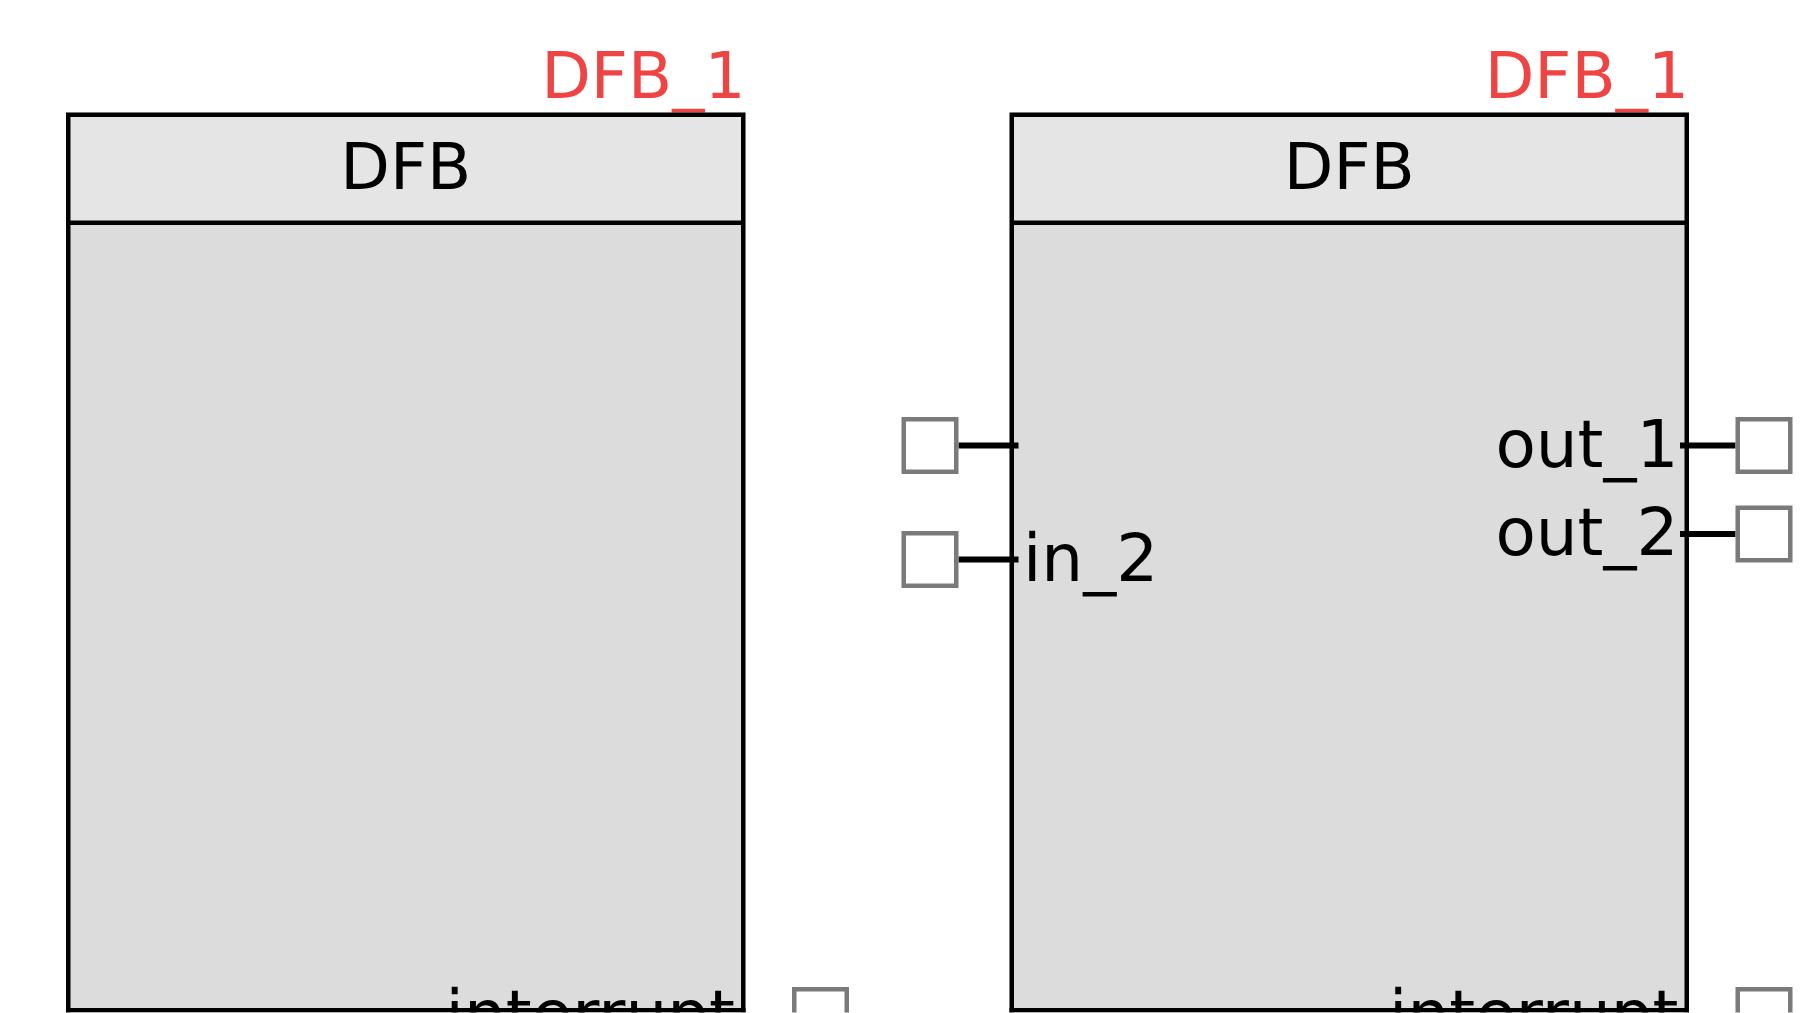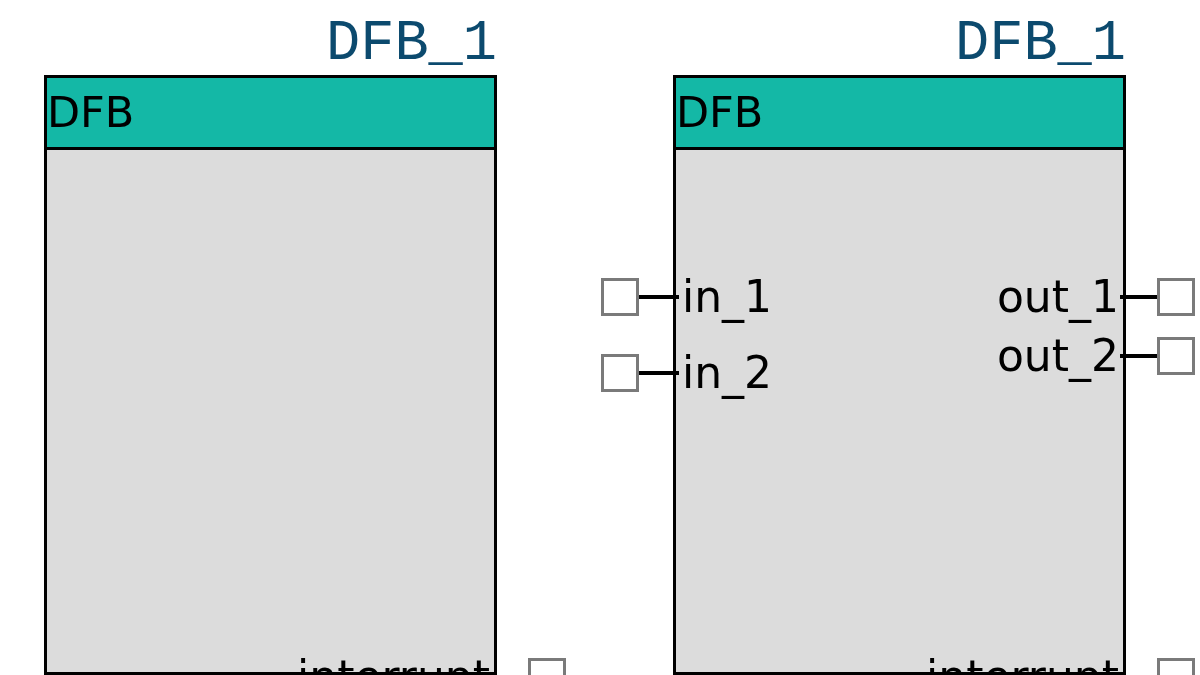--- a/index.html
+++ b/index.html
@@ -26,39 +26,38 @@
   
   .fb {
     position: absolute;
     box-sizing: border-box;
   }
   .fb-title {
     position: absolute;
     right: 0;
     bottom: 100%;
     white-space: nowrap;
-    font-size: 57px;
+    font-size: 43px;
     line-height: 1.0;
-    color: #0c4a6e;
+    color: #ef4444;
     letter-spacing: 0px;
     padding-bottom: 2px;
-    font-family: Liberation Mono, monospace;
   }
   .fb-header {
     position: absolute;
     left: 0; top: 0;
     width: 100%;
     height: 75px;
     box-sizing: border-box;
-    background: #14b8a6;
+    background: #e5e5e5;
     border: 3px solid #000000;
     border-bottom-width: 3px;
     display: flex;
     align-items: center;
-    justify-content: flex-start;
+    justify-content: center;
   }
   .fb-header-label {
     font-size: 43px;
     line-height: 1;
     color: #000000;
   }
   .fb-body {
     position: absolute;
     left: 0;
     top: 75px;
@@ -158,21 +157,20 @@
 
     <div class="fb-title">DFB_1</div>
 
     <div class="fb-header">
       <span class="fb-header-label">DFB</span>
     </div>
 
     <div class="fb-body" style="height:525px;">
 
       <div class="pin pin-in" style="left:0; width:100%; top:121px;">
-        <span class="pin-label">in_1</span>
         <span class="pin-wire"></span>
         <span class="pin-box"></span>
       </div>
 
       <div class="pin pin-in" style="left:0; width:100%; top:197px;">
         <span class="pin-label">in_2</span>
         <span class="pin-wire"></span>
         <span class="pin-box"></span>
       </div>
 

